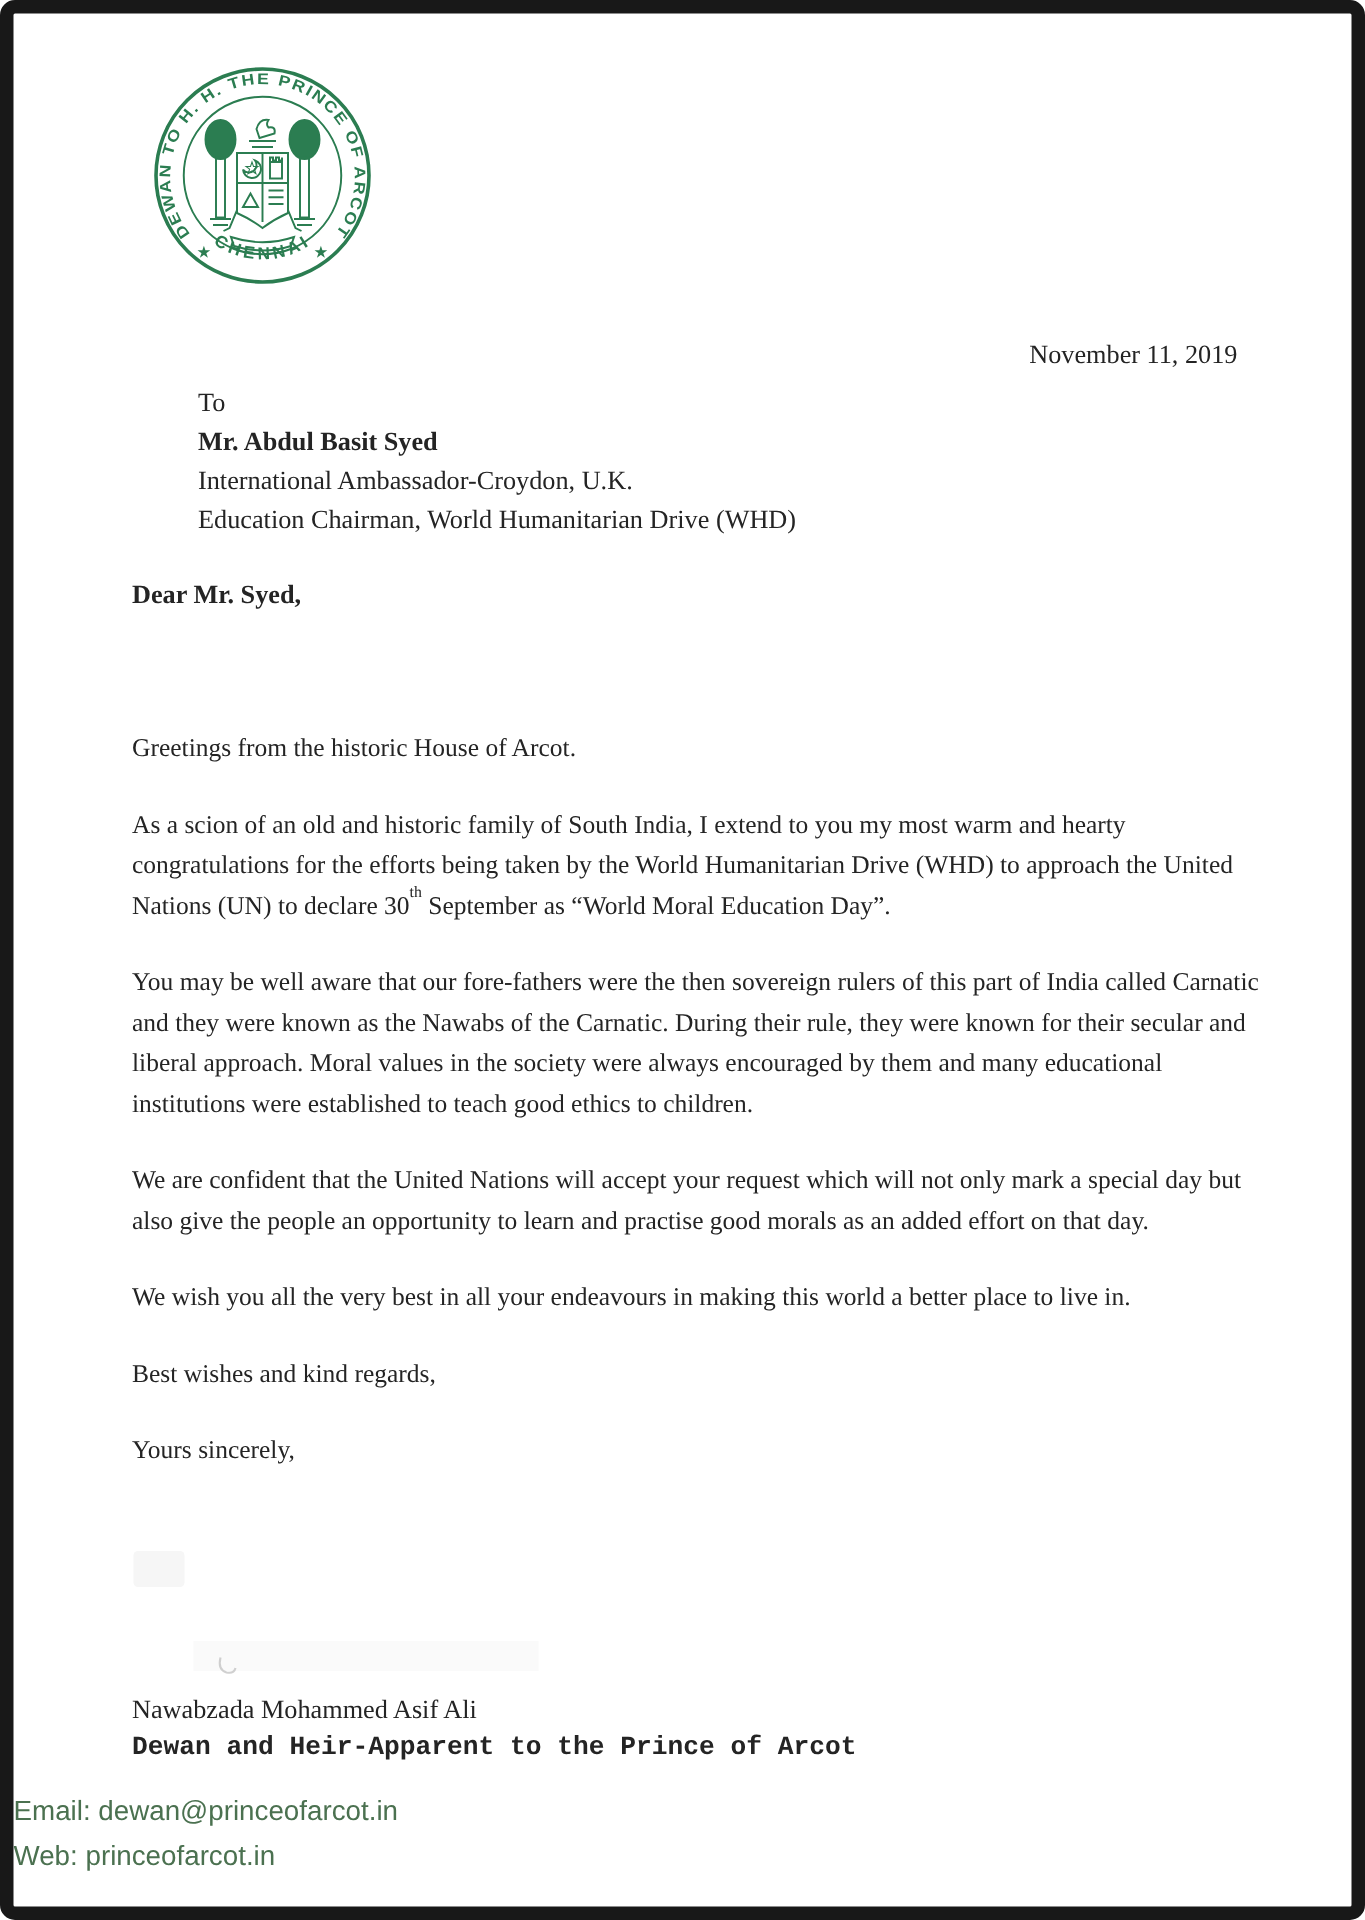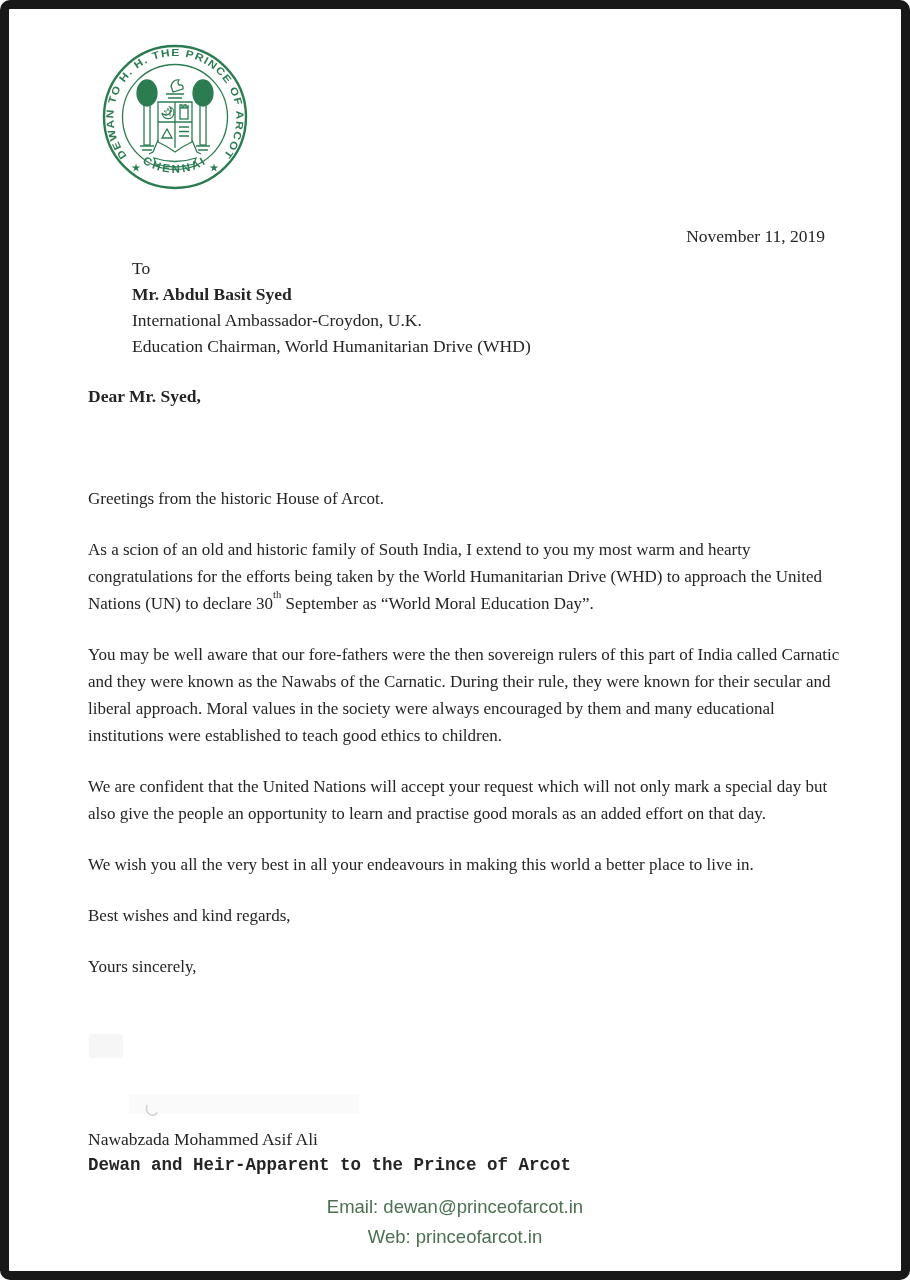--- a/index.html
+++ b/index.html
@@ -42,21 +42,21 @@
   
   .sig-smudge-1{position:absolute;left:80px;top:1025px;width:34px;height:24px;background:#f6f6f6;border-radius:3px;}
   .sig-smudge-2{position:absolute;left:120px;top:1085px;width:230px;height:20px;background:#fafafa;}
   .sig-hook{position:absolute;left:130px;top:1092px;width:30px;height:22px;}
   
   .signer{position:absolute;left:79px;top:1117px;font-size:17.5px;line-height:26px;}
   .signer .title{font-weight:bold;font-family:Liberation Mono, monospace;}
   
   .footer{
     position:absolute;left:0;top:1183px;width:100%;
-    text-align:center;
+    text-align:left;
     font-family:"Liberation Sans", sans-serif;
     font-size:18.5px;line-height:30px;
     color:var(--footer-green);
   }
 </style>
 </head>
 <body>
 
 <div class="page">
 

